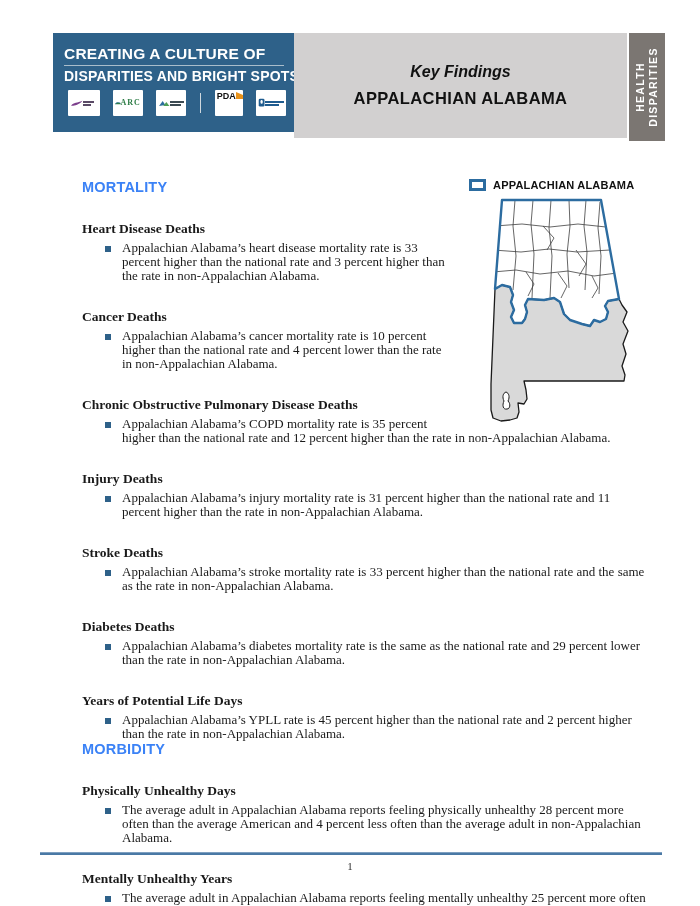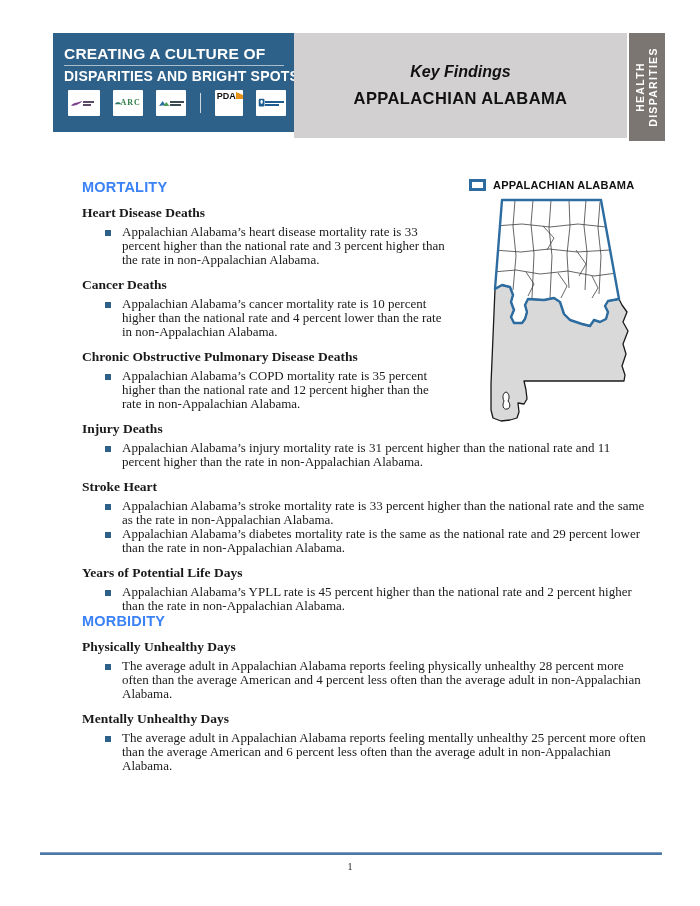--- a/index.html
+++ b/index.html
@@ -47,21 +47,21 @@
   
   .main { position:absolute; left:82px; top:179px; width:565px; }
   .map-block { float:right; width:190px; margin-left:10px; }
   .legend { display:flex; align-items:center; padding-left:12px; margin-bottom:7px; }
   .legend-swatch { width:17px; height:12px; border:3px solid #2c6ca0; background:#fff; }
   .legend-label { font-family:"Liberation Sans", sans-serif; font-weight:bold; font-size:11px; margin-left:7px; letter-spacing:.2px; color:#111; }
   .map-svg { display:block; margin-left:31px; }
 
   h2.sec { font-family:"Liberation Sans", sans-serif; font-weight:bold; font-size:14.5px; color:#3b82f6; letter-spacing:.2px; margin:0 0 9px 0; }
   h2.sec.second { }
-  h3.item { font-size:13.5px; font-weight:bold; margin:10px 0 4px 0; }
+  h3.item { font-size:13.5px; font-weight:bold; margin:26px 0 4px 0; }
   .bullet { position:relative; padding-left:40px; font-size:13px; line-height:14px; }
   .bullet .sq { position:absolute; left:23px; top:5px; width:6px; height:6px; background:#2e6189; }
 
   
   .foot-rule { position:absolute; left:40px; top:852px; width:622px; height:3px; background:#4a79a5; border-top:1px solid #7e9fc0; }
   .page-num { position:absolute; left:0; top:860px; width:700px; text-align:center; font-size:11px; color:#333; }
 </style>
 </head>
 <body>
 
@@ -182,33 +182,34 @@
 
     <h3 class="item">Cancer Deaths</h3>
     <p class="bullet"><span class="sq"></span><span>Appalachian Alabama’s cancer mortality rate is 10 percent higher than the national rate and 4 percent lower than the rate in non-Appalachian Alabama.</span></p>
 
     <h3 class="item">Chronic Obstructive Pulmonary Disease Deaths</h3>
     <p class="bullet"><span class="sq"></span><span>Appalachian Alabama’s COPD mortality rate is 35 percent higher than the national rate and 12 percent higher than the rate in non-Appalachian Alabama.</span></p>
 
     <h3 class="item">Injury Deaths</h3>
     <p class="bullet"><span class="sq"></span><span>Appalachian Alabama’s injury mortality rate is 31 percent higher than the national rate and 11 percent higher than the rate in non-Appalachian Alabama.</span></p>
 
-    <h3 class="item">Stroke Heart</h3>
+    <h3 class="item">Stroke Deaths</h3>
     <p class="bullet"><span class="sq"></span><span>Appalachian Alabama’s stroke mortality rate is 33 percent higher than the national rate and the same as the rate in non-Appalachian Alabama.</span></p>
 
+    <h3 class="item">Diabetes Deaths</h3>
     <p class="bullet"><span class="sq"></span><span>Appalachian Alabama’s diabetes mortality rate is the same as the national rate and 29 percent lower than the rate in non-Appalachian Alabama.</span></p>
 
     <h3 class="item">Years of Potential Life Days</h3>
     <p class="bullet"><span class="sq"></span><span>Appalachian Alabama’s YPLL rate is 45 percent higher than the national rate and 2 percent higher than the rate in non-Appalachian Alabama.</span></p>
 
     <h2 class="sec second">MORBIDITY</h2>
 
     <h3 class="item">Physically Unhealthy Days</h3>
     <p class="bullet"><span class="sq"></span><span>The average adult in Appalachian Alabama reports feeling physically unhealthy 28 percent more often than the average American and 4 percent less often than the average adult in non-Appalachian Alabama.</span></p>
 
-    <h3 class="item">Mentally Unhealthy Days</h3>
+    <h3 class="item">Mentally Unhealthy Years</h3>
     <p class="bullet"><span class="sq"></span><span>The average adult in Appalachian Alabama reports feeling mentally unhealthy 25 percent more often than the average American and 6 percent less often than the average adult in non-Appalachian Alabama.</span></p>
   </div>
 
   <div class="foot-rule"></div>
   <div class="page-num">1</div>
 
 </div>
 
 </body></html>

